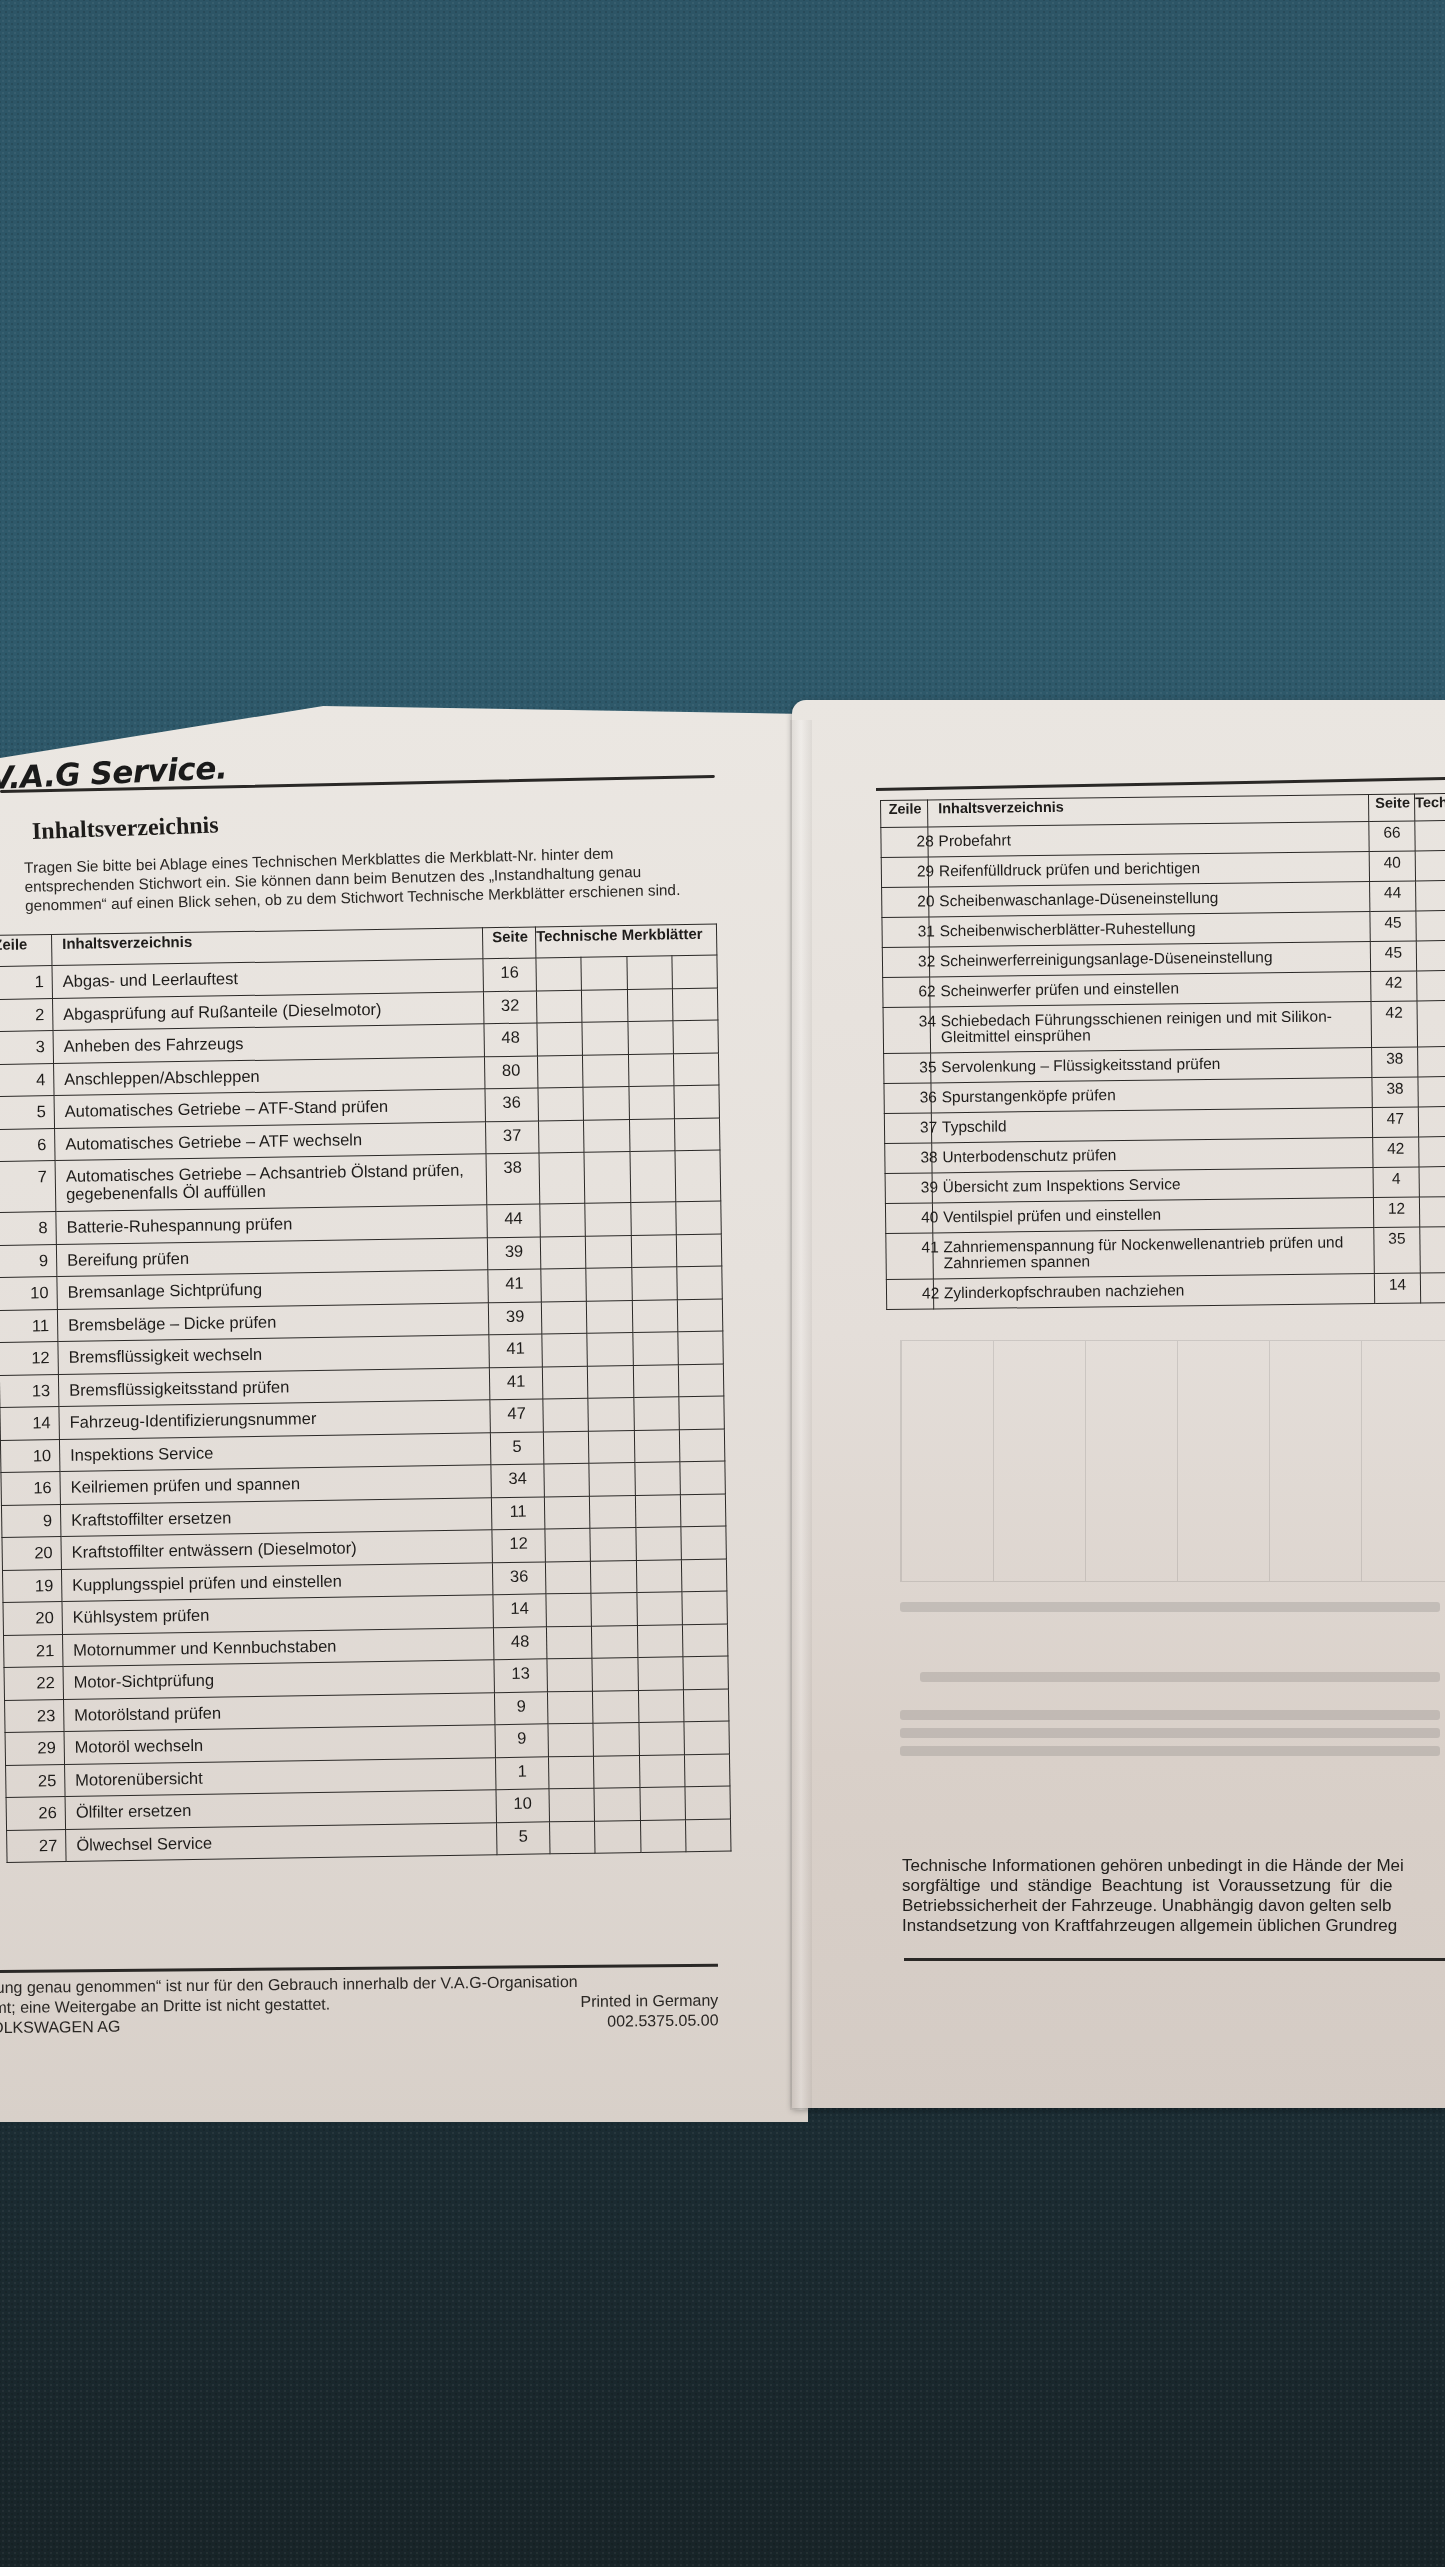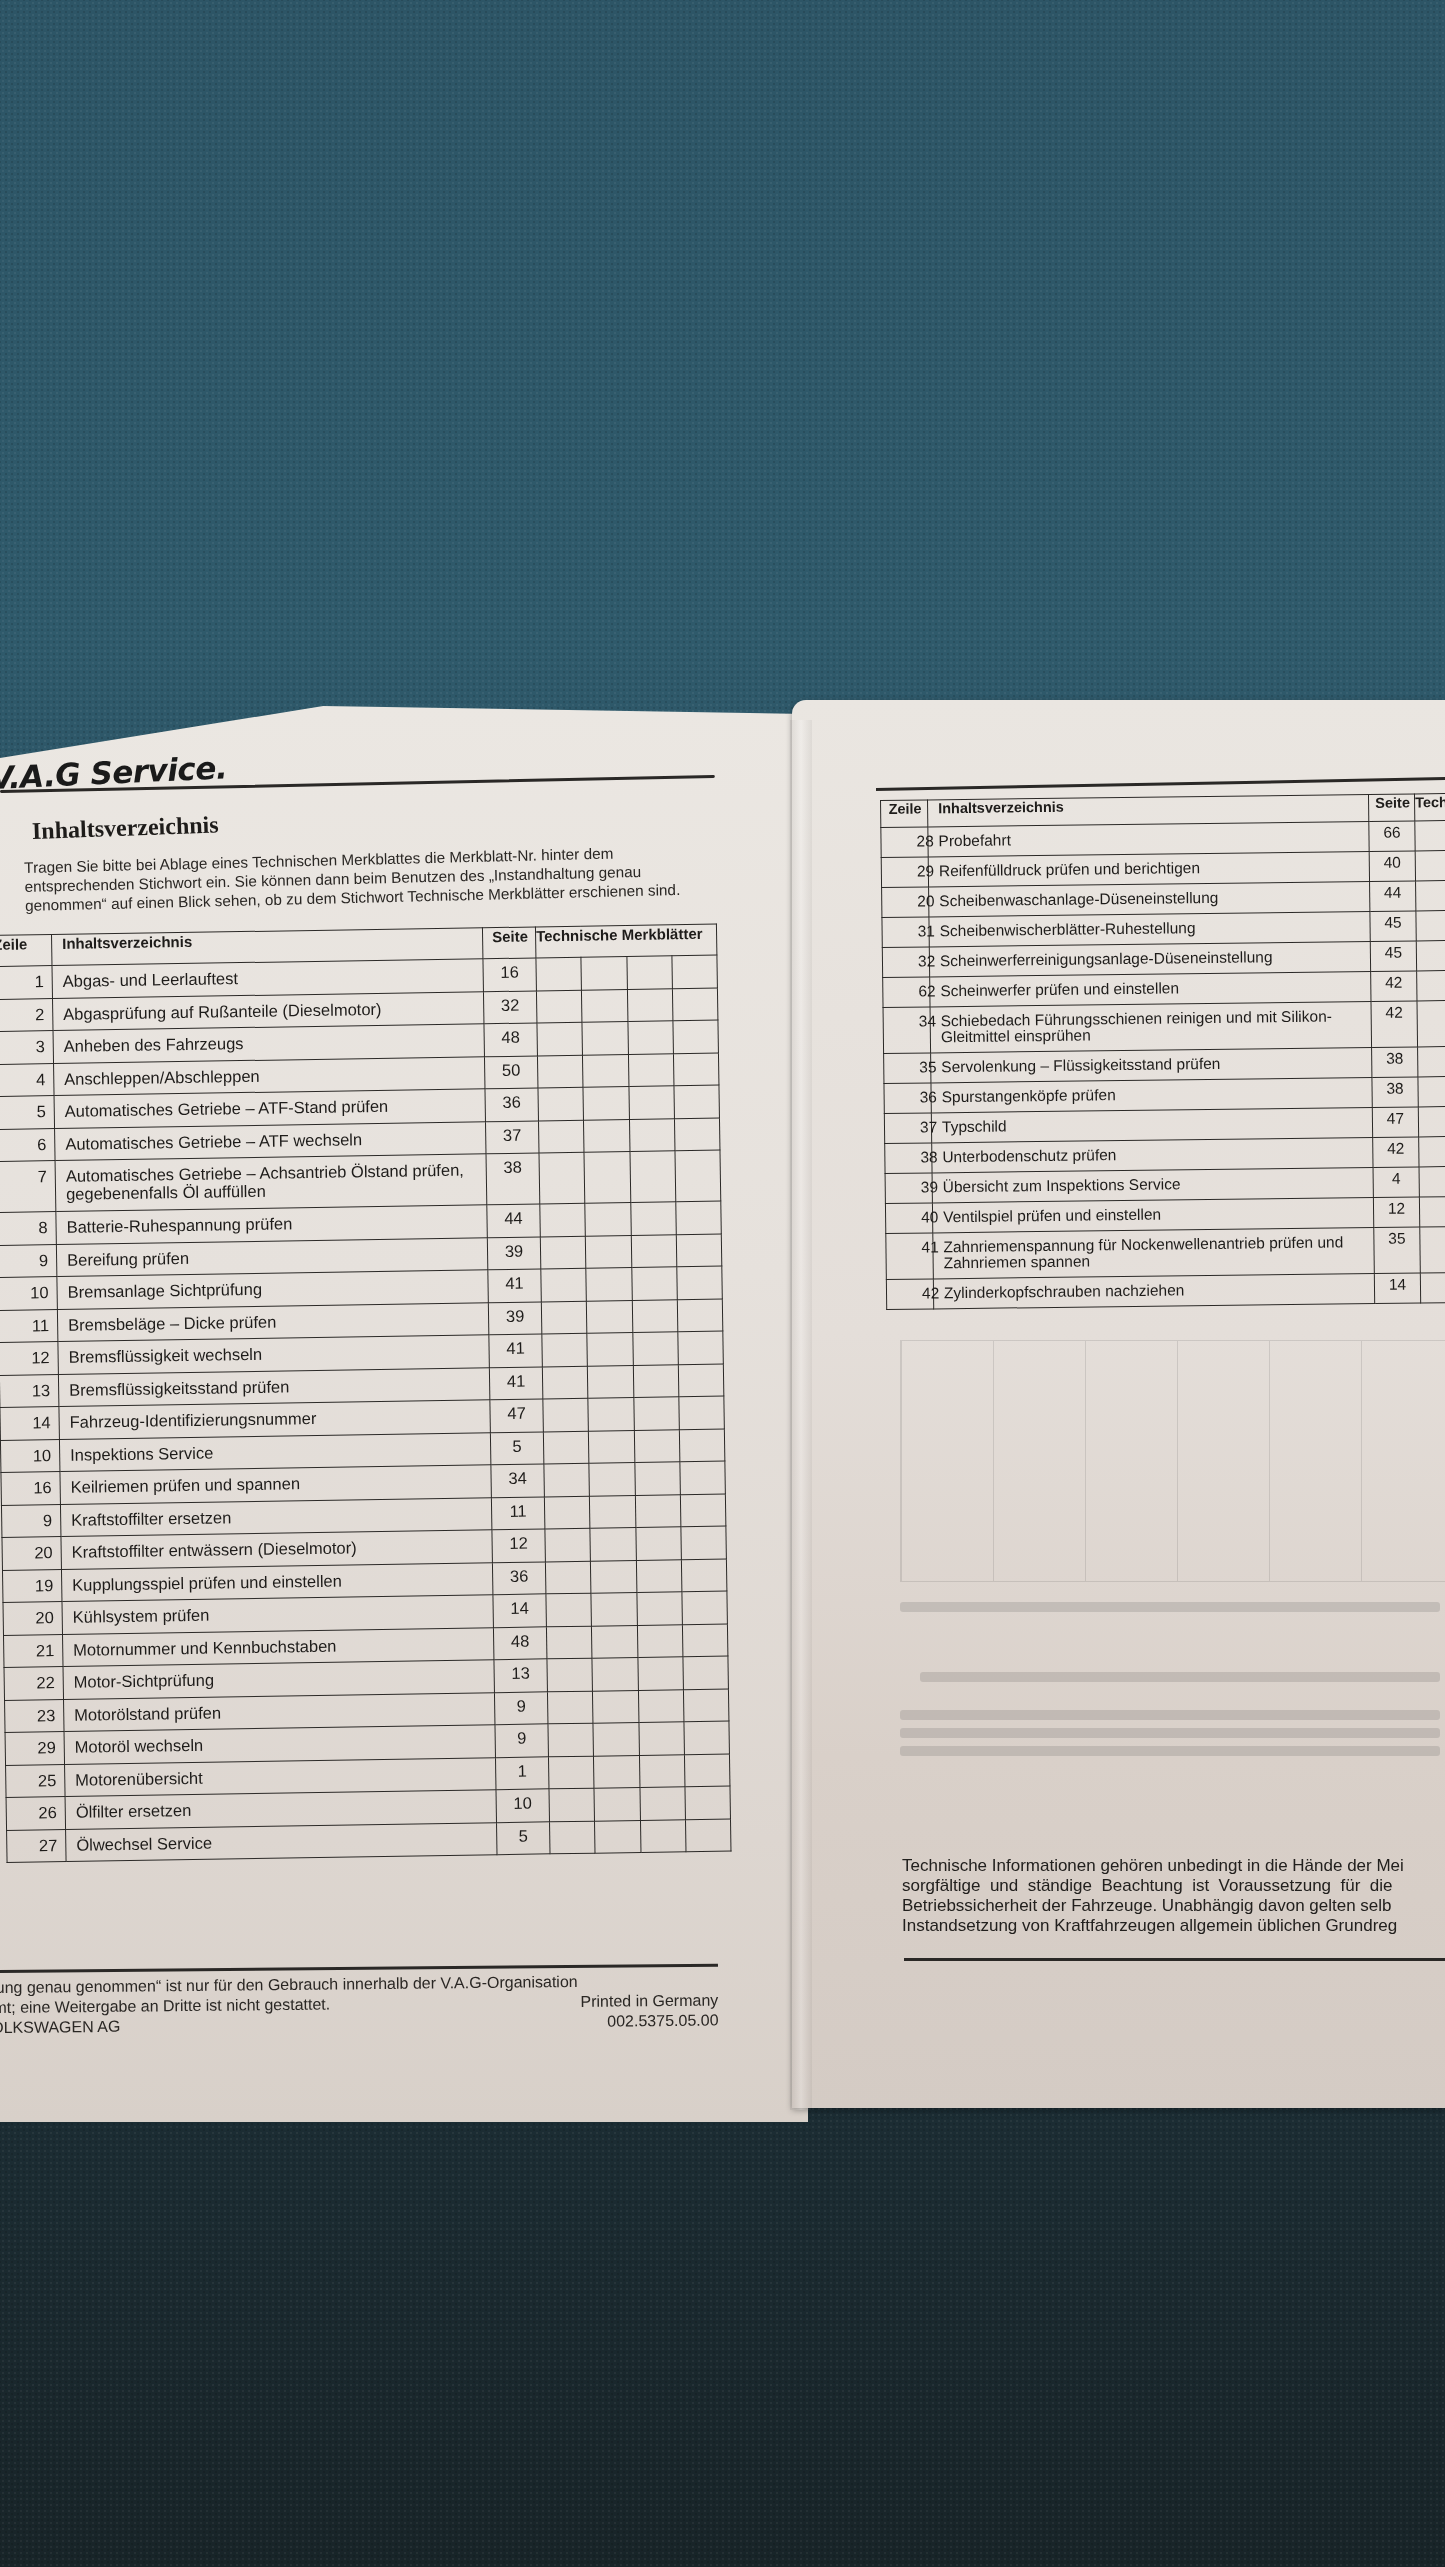--- a/index.html
+++ b/index.html
@@ -195,21 +195,21 @@
         <td class="c-mb"></td>
       </tr>
       <tr class="row">
         <td class="c-num">
           <span class="txt">4</span>
         </td>
         <td class="c-label">
           <span class="txt">Anschleppen/Abschleppen</span>
         </td>
         <td class="c-page">
-          <span class="txt">50</span>
+          <span class="txt">80</span>
         </td>
         <td class="c-mb"></td>
         <td class="c-mb"></td>
         <td class="c-mb"></td>
         <td class="c-mb"></td>
       </tr>
       <tr class="row">
         <td class="c-num">
           <span class="txt">5</span>
         </td>

